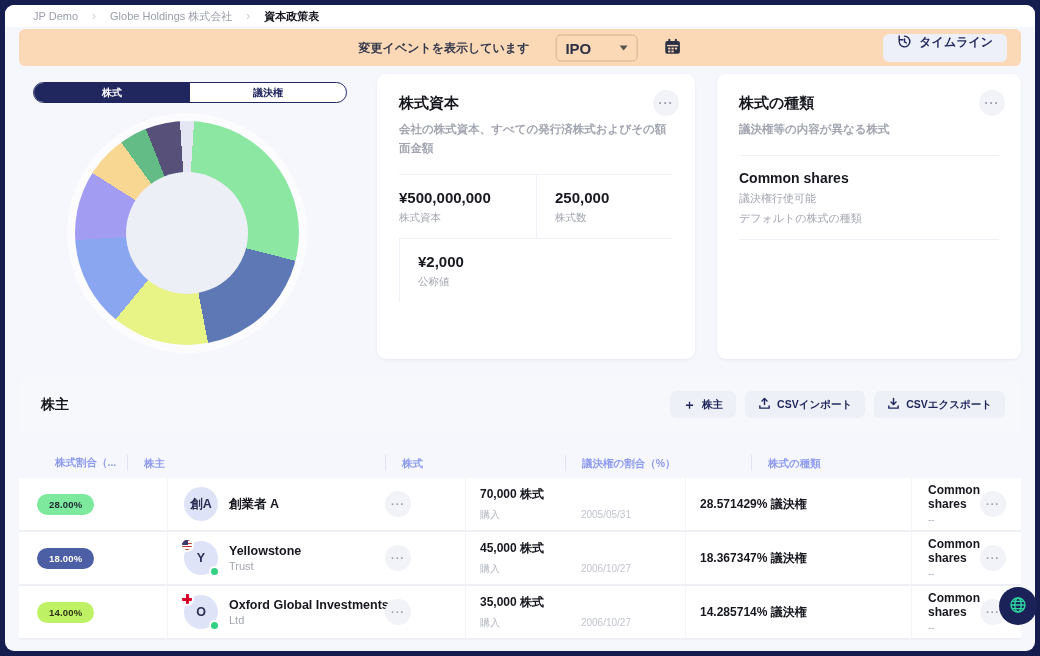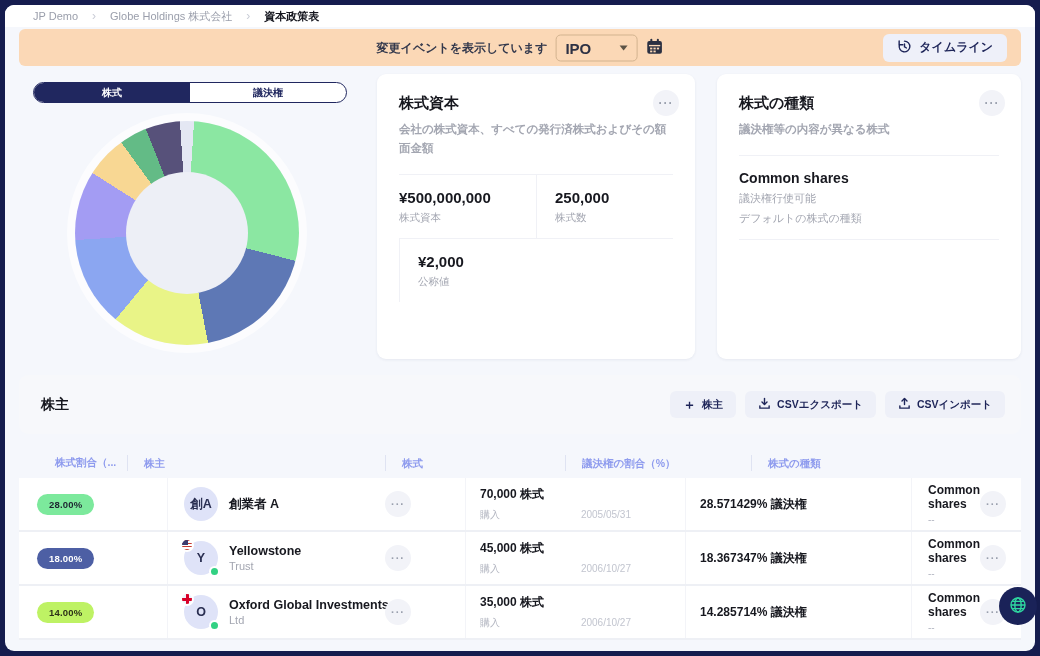--- a/index.html
+++ b/index.html
@@ -25,37 +25,37 @@
   .crumb { color: #9a9eab; cursor: pointer; }
   .crumb.current { color: #15161f; font-weight: bold; }
   .crumb-sep { color: #c9ccd6; font-size: 12px; }
   
   .banner {
     position: relative; margin: 2px 14px 0;
     height: 37px; background: #fbd8b6; border-radius: 6px;
   }
   .banner-center {
     position: absolute; left: 50%; top: 50%; transform: translate(-50%,-50%);
-    display: flex; align-items: center; gap: 8px; white-space: nowrap;
+    display: flex; align-items: center; gap: 26px; white-space: nowrap;
   }
   .banner-msg { font-size: 12px; font-weight: bold; color: #33384c; }
   .evt-select {
     display: flex; align-items: center; justify-content: space-between;
     width: 82px; height: 27px; padding: 0 9px;
     border: 1px solid #d2b38f; border-radius: 5px;
     font-size: 15px; font-weight: bold; color: #2d3144; cursor: pointer;
   }
   .caret-down {
     width: 0; height: 0; border-left: 4px solid transparent;
     border-right: 4px solid transparent; border-top: 5px solid #5c5346;
   }
   .cal-btn { border: none; background: transparent; cursor: pointer; display: flex; align-items: center; }
   .timeline-btn {
     position: absolute; right: 14px; top: 50%; transform: translateY(-50%);
-    display: flex; align-items: center; gap: 7px;
+    display: flex; align-items: flex-start; gap: 7px;
     background: #eef0f9; border: none; border-radius: 6px;
     height: 28px; padding: 0 14px; cursor: pointer;
     font-size: 12px; font-weight: bold; color: #1d2458;
     font-family: inherit;
   }
   
   .top-grid {
     display: grid; grid-template-columns: 336px 318px 1fr;
     gap: 22px; margin: 8px 14px 0;
   }
@@ -293,35 +293,35 @@
       <div class="sh-title">株主</div>
       <div class="sh-actions">
         <button class="sh-btn">
           <span class="plus-glyph">＋</span>
           <span>株主</span>
         </button>
         <button class="sh-btn">
           <span>
             <svg width="13" height="13" viewBox="0 0 14 14">
                 <path d="M2 9.5v2.5h10V9.5" fill="none" stroke="#1d2458" stroke-width="1.5" stroke-linecap="round"></path>
+                <path d="M7 1.8v6.4" stroke="#1d2458" stroke-width="1.5" stroke-linecap="round"></path>
+                <path d="M4.3 4.2 7 1.6l2.7 2.6" fill="none" stroke="#1d2458" stroke-width="1.5" stroke-linecap="round" stroke-linejoin="round"></path>
+              </svg>
+          </span>
+          <span>CSVインポート</span>
+        </button>
+        <button class="sh-btn">
+          <span>
+            <svg width="13" height="13" viewBox="0 0 14 14">
+                <path d="M2 9.5v2.5h10V9.5" fill="none" stroke="#1d2458" stroke-width="1.5" stroke-linecap="round"></path>
                 <path d="M7 1.5v6.4" stroke="#1d2458" stroke-width="1.5" stroke-linecap="round"></path>
                 <path d="M4.3 5.5 7 8.1l2.7-2.6" fill="none" stroke="#1d2458" stroke-width="1.5" stroke-linecap="round" stroke-linejoin="round"></path>
               </svg>
           </span>
           <span>CSVエクスポート</span>
-        </button>
-        <button class="sh-btn">
-          <span>
-            <svg width="13" height="13" viewBox="0 0 14 14">
-                <path d="M2 9.5v2.5h10V9.5" fill="none" stroke="#1d2458" stroke-width="1.5" stroke-linecap="round"></path>
-                <path d="M7 1.8v6.4" stroke="#1d2458" stroke-width="1.5" stroke-linecap="round"></path>
-                <path d="M4.3 4.2 7 1.6l2.7 2.6" fill="none" stroke="#1d2458" stroke-width="1.5" stroke-linecap="round" stroke-linejoin="round"></path>
-              </svg>
-          </span>
-          <span>CSVインポート</span>
         </button>
       </div>
     </div>
 
     <div class="table">
       <div class="thead">
         <div class="th">株式割合（...</div>
         <div class="th">株主</div>
         <div class="th">株式</div>
         <div class="th">議決権の割合（%）</div>

